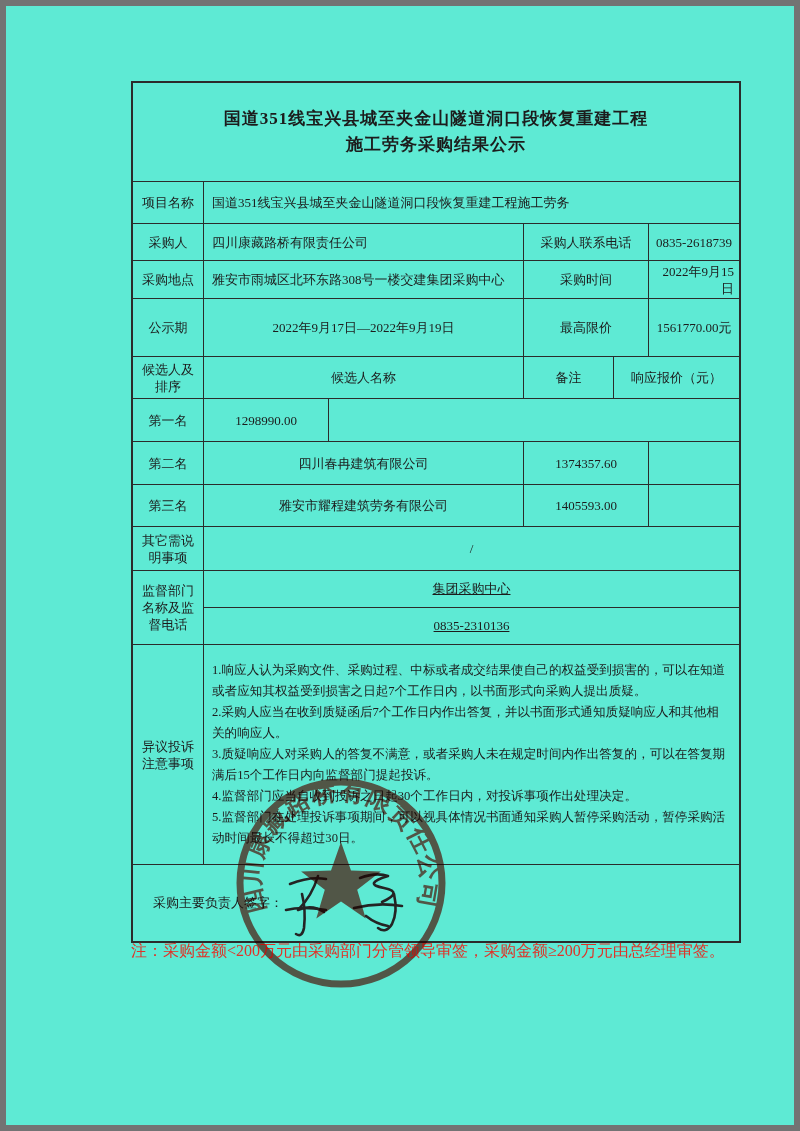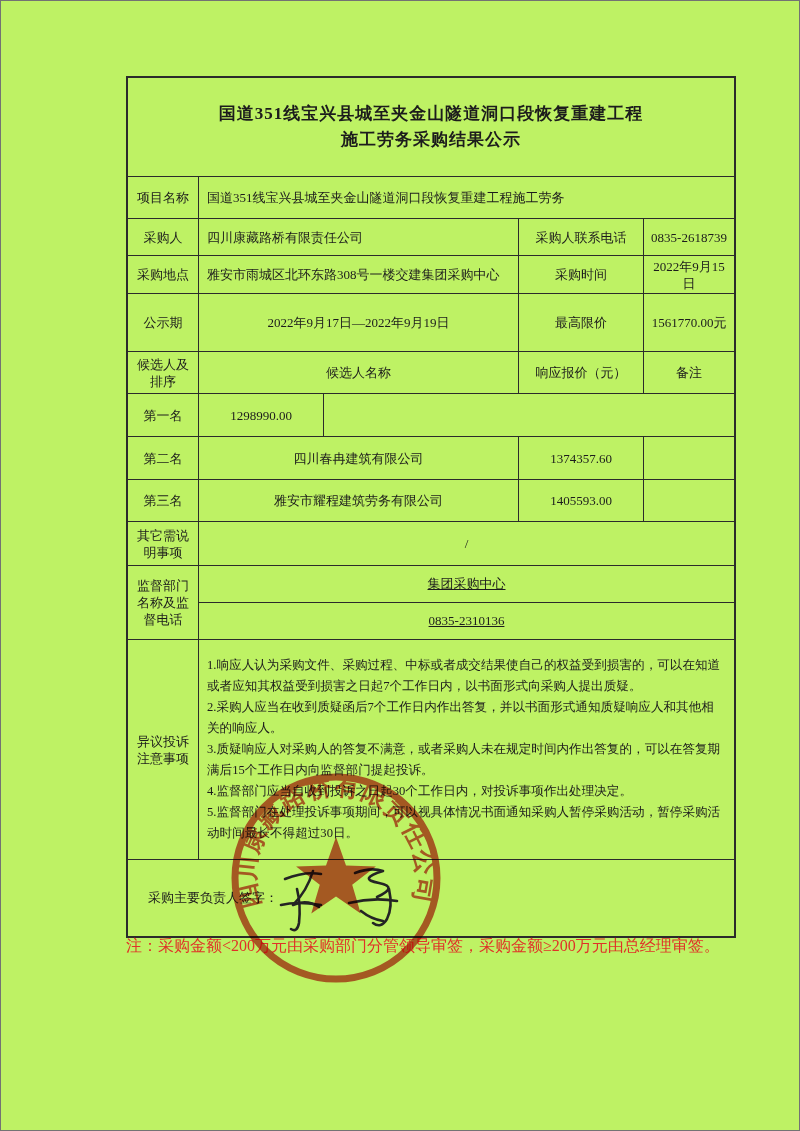--- a/index.html
+++ b/index.html
@@ -9,39 +9,39 @@
     --stamp:#d43a2f;
   }
   *{margin:0;padding:0;box-sizing:border-box;}
   html,body{background:#ffffff;}
   body{
     width:800px;height:1131px;position:relative;
     font-family:"Liberation Serif","DejaVu Serif",serif;
     color:var(--ink);
   }
   .page{
-    position:absolute;inset:0;border:1px solid #737373;background:#bef264;
+    position:absolute;inset:0;border:6px solid #737373;background:#5eead4;
   }
   .doc-table{
     position:absolute;left:125px;top:75px;width:610px;
     border:2px solid var(--bc);
     font-size:13px;
   }
   .row{display:flex;border-bottom:1px solid var(--bc);}
   .row:last-child{border-bottom:none;}
   .c{
     border-right:1px solid var(--bc);
     display:flex;align-items:center;justify-content:center;
     text-align:center;padding:2px 5px;line-height:17px;
   }
   .c:last-child{border-right:none;}
   .w1{width:71px;}
   .w2{width:320px;}
   .w3{width:125px;}
-  .w4{flex:1;}
+  .w4{flex:1;text-align:right;}
   .wmerge{flex:1;}
   .left{justify-content:flex-start;text-align:left;padding-left:8px;}
   .title-cell{
     height:98px;display:flex;flex-direction:column;
     align-items:center;justify-content:center;
     font-weight:bold;font-size:17px;line-height:26px;letter-spacing:1px;
   }
   .h42{height:42px;} .h37{height:37px;} .h38{height:38px;} .h58{height:58px;}
   .h43{height:43px;} .h44{height:44px;} .h74{height:74px;} .h220{height:220px;}
   .stack{flex:1;display:flex;flex-direction:column;}
@@ -106,22 +106,22 @@
     <div class="row h58">
       <div class="c w1">公示期</div>
       <div class="c w2">2022年9月17日—2022年9月19日</div>
       <div class="c w3">最高限价</div>
       <div class="c w4">1561770.00元</div>
     </div>
 
     <div class="row h42">
       <div class="c w1">候选人及排序</div>
       <div class="c w2">候选人名称</div>
+      <div class="c w4">备注</div>
       <div class="c w3">响应报价（元）</div>
-      <div class="c w4">备注</div>
     </div>
 
     <div class="row h43">
       <div class="c w1">第一名</div>
       <div class="c w3">1298990.00</div>
       <div class="c w4"></div>
     </div>
     <div class="row h43">
       <div class="c w1">第二名</div>
       <div class="c w2">四川春冉建筑有限公司</div>

